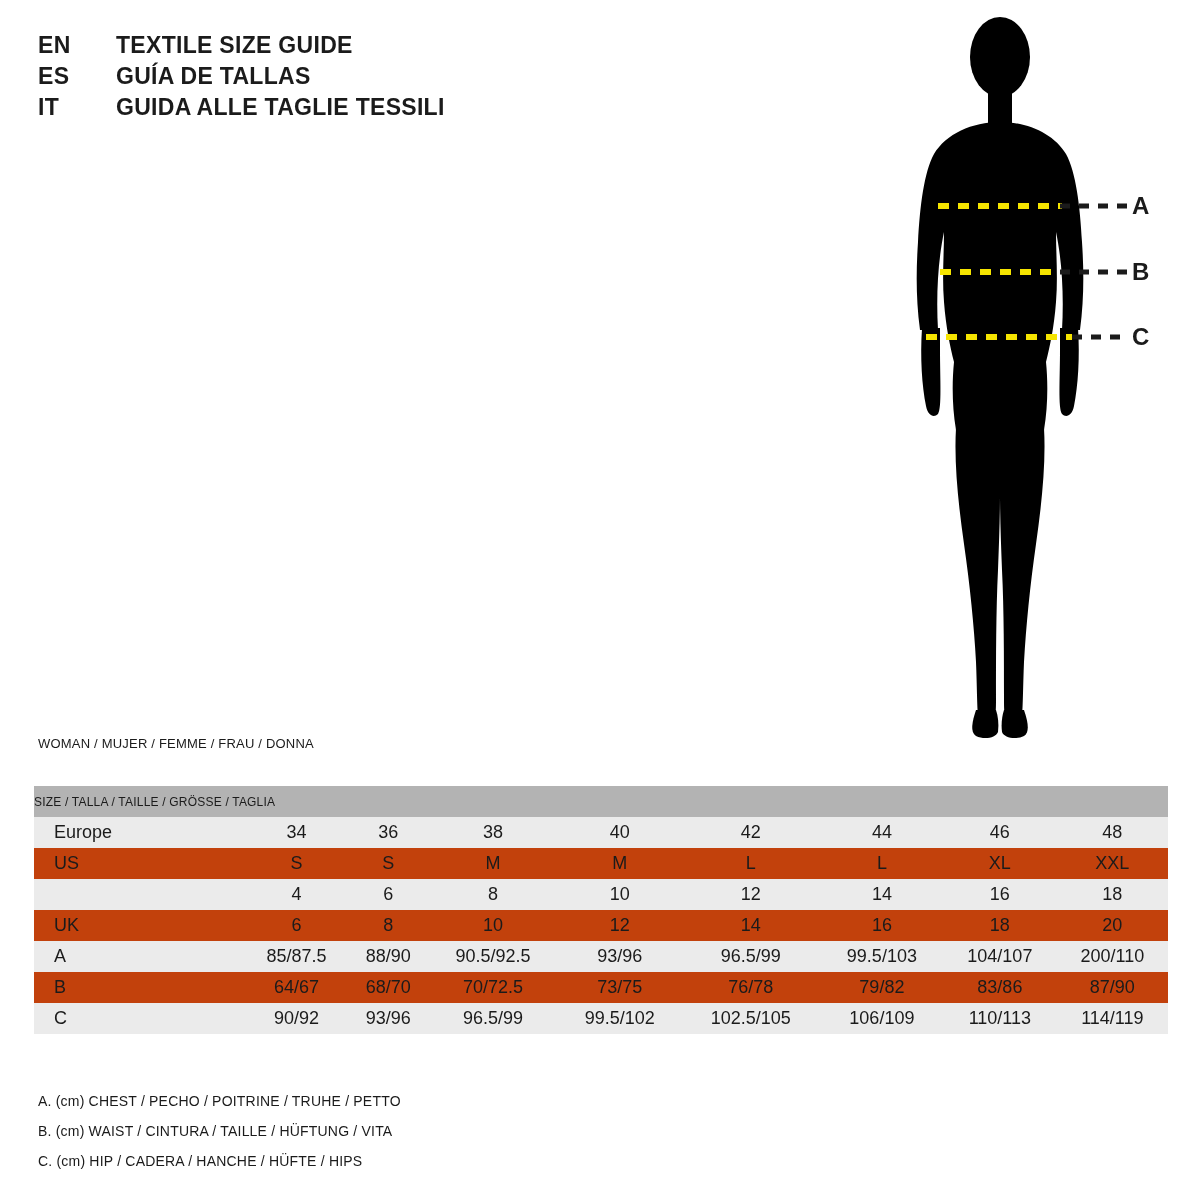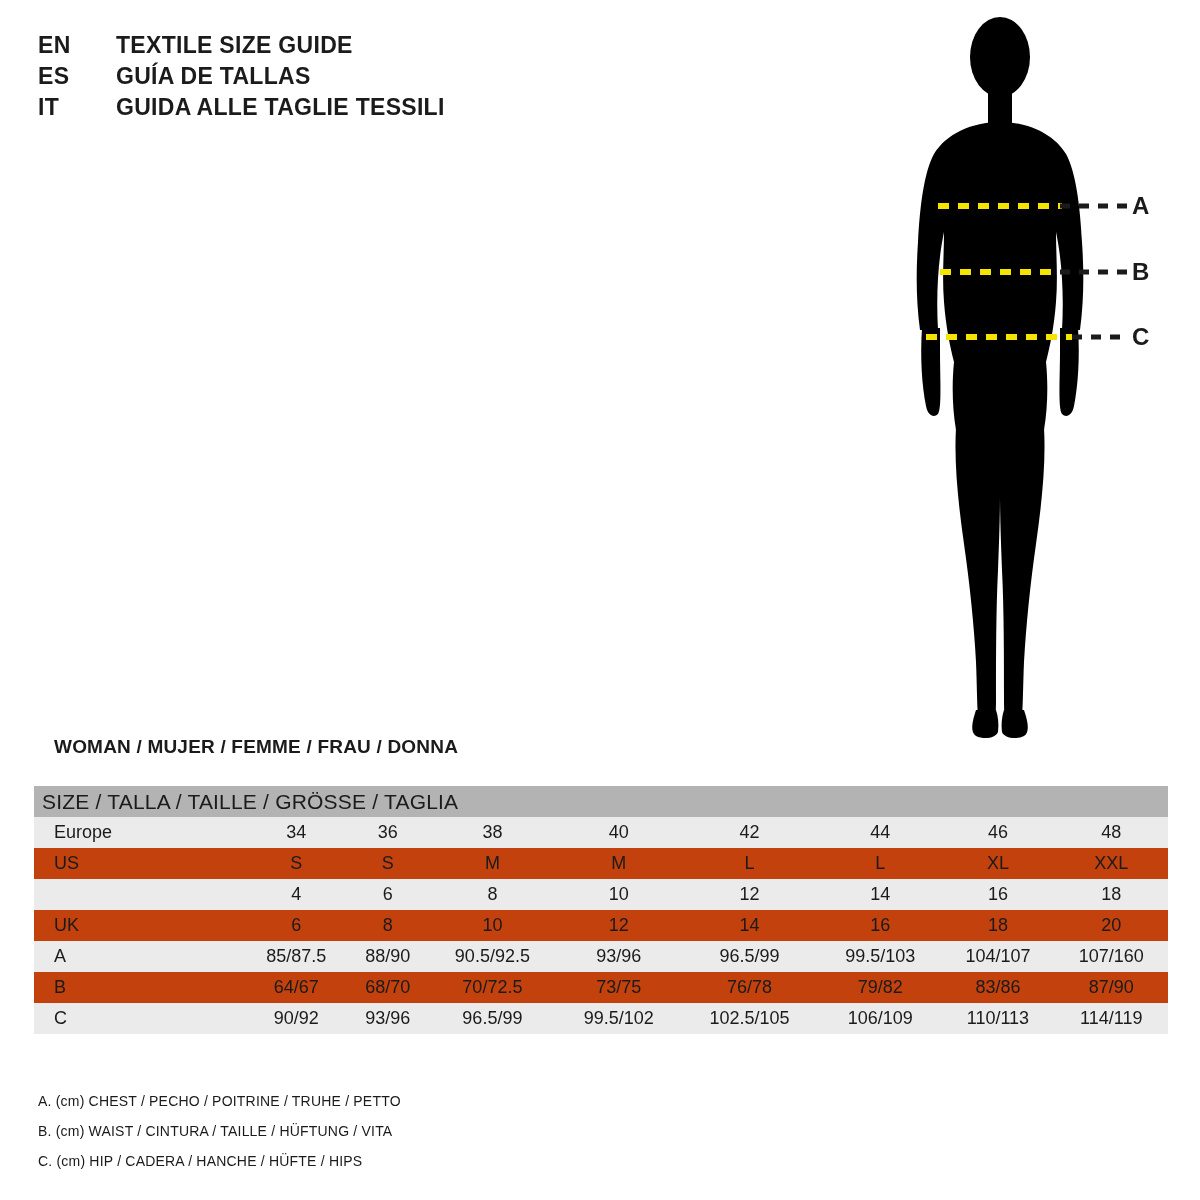--- a/index.html
+++ b/index.html
@@ -54,24 +54,23 @@
     position: absolute;
     left: 0;
     top: 0;
   }
 
   
   .section-heading {
     position: absolute;
     left: 38px;
     top: 736px;
-    font-size: 19px;
-    font-weight: bold;
+    font-size: 13px;
+    font-weight: normal;
     letter-spacing: 0.2px;
-    margin-left: 16px;
   }
 
   
   .size-table {
     position: absolute;
     left: 34px;
     top: 786px;
     width: 1134px;
     border-collapse: collapse;
     font-size: 18px;
@@ -79,22 +78,21 @@
   .size-table td, .size-table th {
     padding: 0;
     height: 31px;
     font-weight: normal;
     text-align: center;
     vertical-align: middle;
   }
   .size-table th.head-cell {
     background: #b3b3b3;
     text-align: left;
-    padding-left: 8px;
-    font-size: 21px;
+    font-size: 12px;
     font-weight: normal;
     letter-spacing: 0.2px;
   }
   .size-table td.row-label {
     text-align: left;
     padding-left: 20px;
     width: 190px;
   }
   .row-shade-a { background: #ebebeb; }
   .row-shade-b { background: #c2410c; }
@@ -252,21 +250,21 @@
     </tr>
     <tr class="row-shade-a">
       <td class="row-label">A</td>
       <td>85/87.5</td>
       <td>88/90</td>
       <td>90.5/92.5</td>
       <td>93/96</td>
       <td>96.5/99</td>
       <td>99.5/103</td>
       <td>104/107</td>
-      <td>107/160</td>
+      <td>200/110</td>
     </tr>
     <tr class="row-shade-b">
       <td class="row-label">B</td>
       <td>64/67</td>
       <td>68/70</td>
       <td>70/72.5</td>
       <td>73/75</td>
       <td>76/78</td>
       <td>79/82</td>
       <td>83/86</td>

